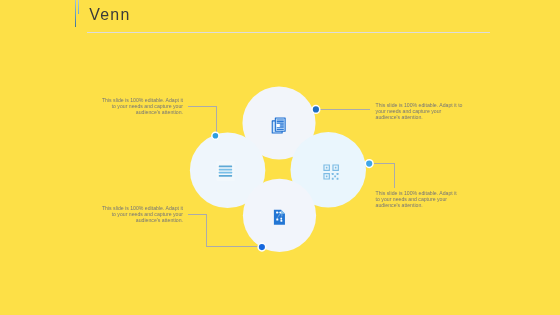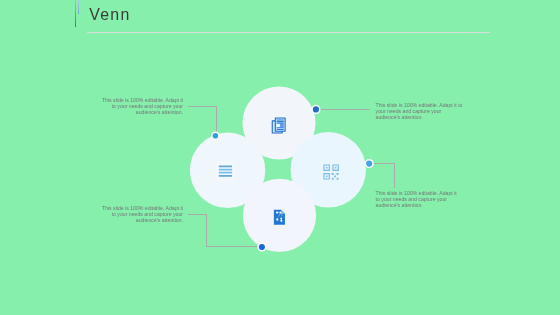--- a/index.html
+++ b/index.html
@@ -1,17 +1,17 @@
 <!DOCTYPE html>
 <html><head>
 <meta charset="utf-8">
 <style>
   html,body{margin:0;padding:0;}
   body{width:560px;height:315px;background:#ffffff;font-family:"Liberation Sans",sans-serif;overflow:hidden;}
-  .slide{position:relative;width:560px;height:315px;background:#86efac;}
+  .slide{position:relative;width:560px;height:315px;background:#fde047;}
 
   
   .accent{position:absolute;}
   .accent .bar1{position:absolute;left:0;top:0;width:1.1px;height:27.2px;
       background:linear-gradient(to bottom,#9fc4dd 0%,#6ba4cb 45%,#44748f 100%);}
   .accent .bar2{position:absolute;left:3.3px;top:0;width:1.1px;height:14.4px;
       background:linear-gradient(to bottom,#a9cbe2 0%,#6fa9cf 100%);}
   .title{position:absolute;left:89.2px;top:6.0px;font-size:15.9px;letter-spacing:1.3px;color:#3a3a3a;
       -webkit-font-smoothing:antialiased;transform:translateZ(0);}
   .divider{position:absolute;left:87px;top:32px;width:403px;height:1px;background:#dcdcdc;}

